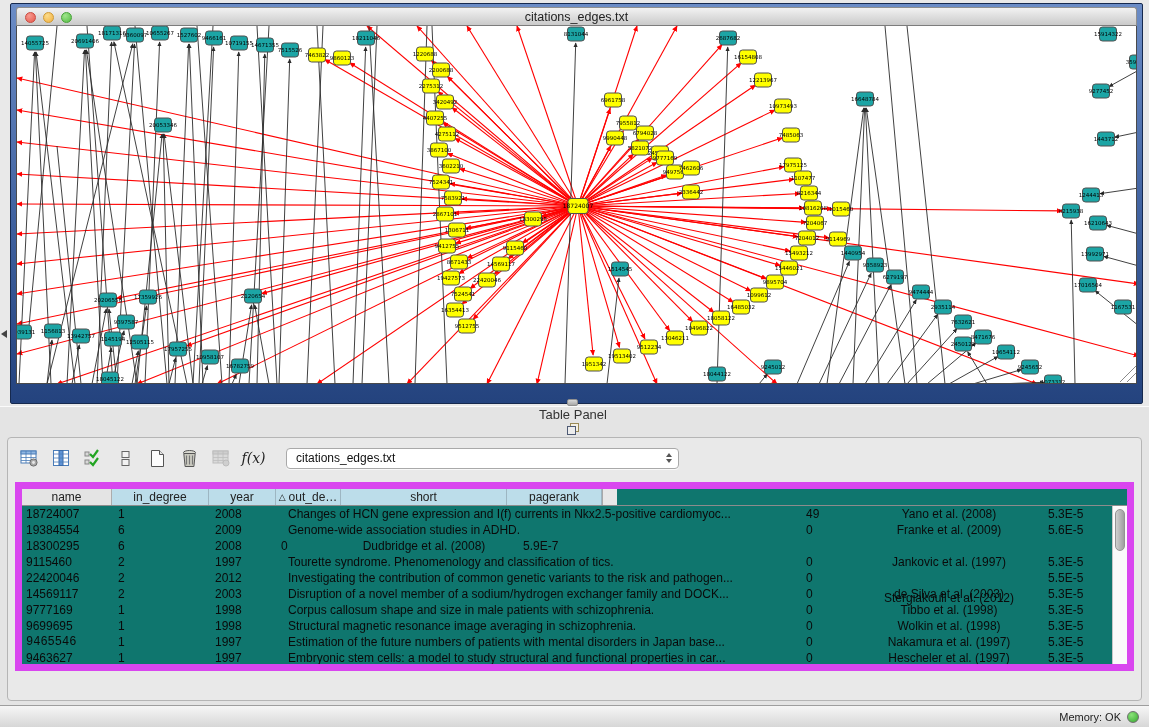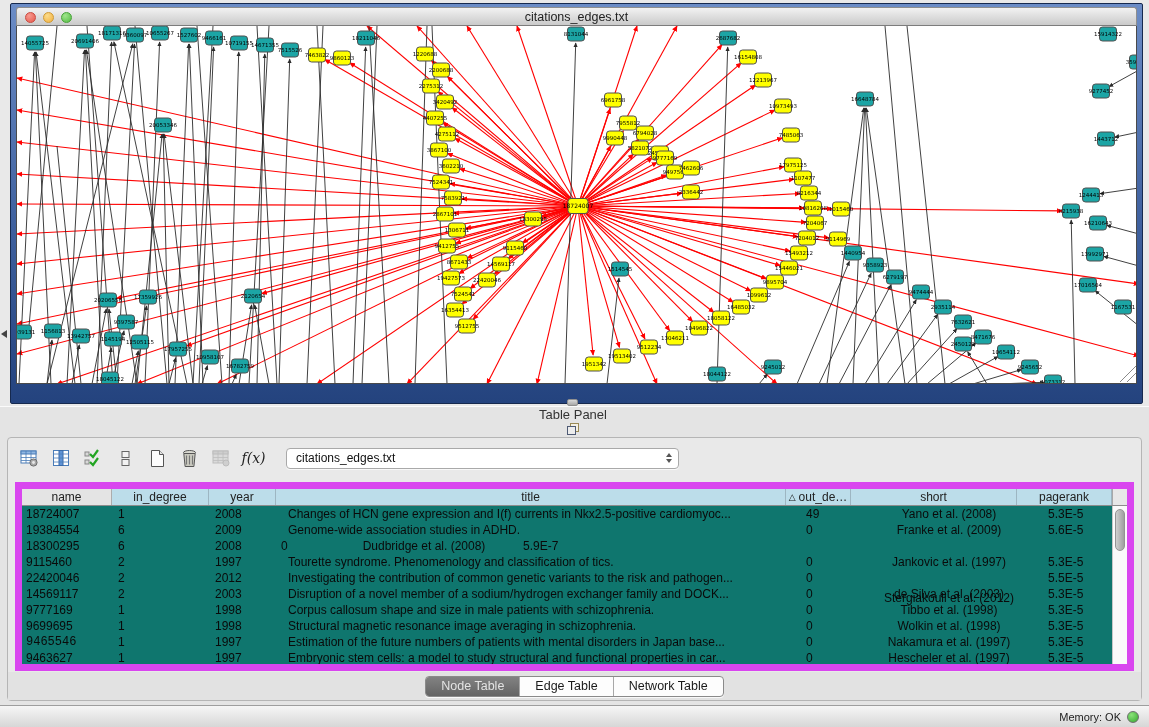--- a/index.html
+++ b/index.html
@@ -791,23 +791,20 @@
       <div class="thead" id="thead">
           <div class="th gray" style="width: 90px;">
             <span>name</span>
           </div>
           <div class="th" style="width: 97px;">
             <span>in_degree</span>
           </div>
           <div class="th" style="width: 67px;">
             <span>year</span>
           </div>
-          <div class="th" style="flex: 1 1 0%;">
-            <span>title</span>
-          </div>
           <div class="th" style="width: 65px;">
             <span class="sort-tri">△</span>
             <span>out_de…</span>
           </div>
           <div class="th" style="width: 166px;">
             <span>short</span>
           </div>
           <div class="th" style="width: 95px;">
             <span>pagerank</span>
           </div>
@@ -901,26 +898,19 @@
             <div class="td" style="flex: 1 1 0%; padding-left: 12px;">Embryonic stem cells: a model to study structural and functional properties in car...</div>
             <div class="td" style="width: 65px; padding-left: 5px;">0</div>
             <div class="td center" style="width: 166px;">Hescheler et al. (1997)</div>
             <div class="td" style="width: 95px; padding-left: 16px;">5.3E-5</div>
           </div>
         </div>
       <div class="vscroll">
         <div class="vthumb"></div>
       </div>
     </div>
-    <div class="tabbar">
-      <div class="seg" id="tabs">
-          <div class="seg-btn active">Node Table</div>
-          <div class="seg-btn">Edge Table</div>
-          <div class="seg-btn">Network Table</div>
-        </div>
-    </div>
   </div>
 </div>
 
 <div class="status-bar">
   <span>Memory: OK</span>
   <span class="mem-dot"></span>
 </div>
 
 </body></html>

